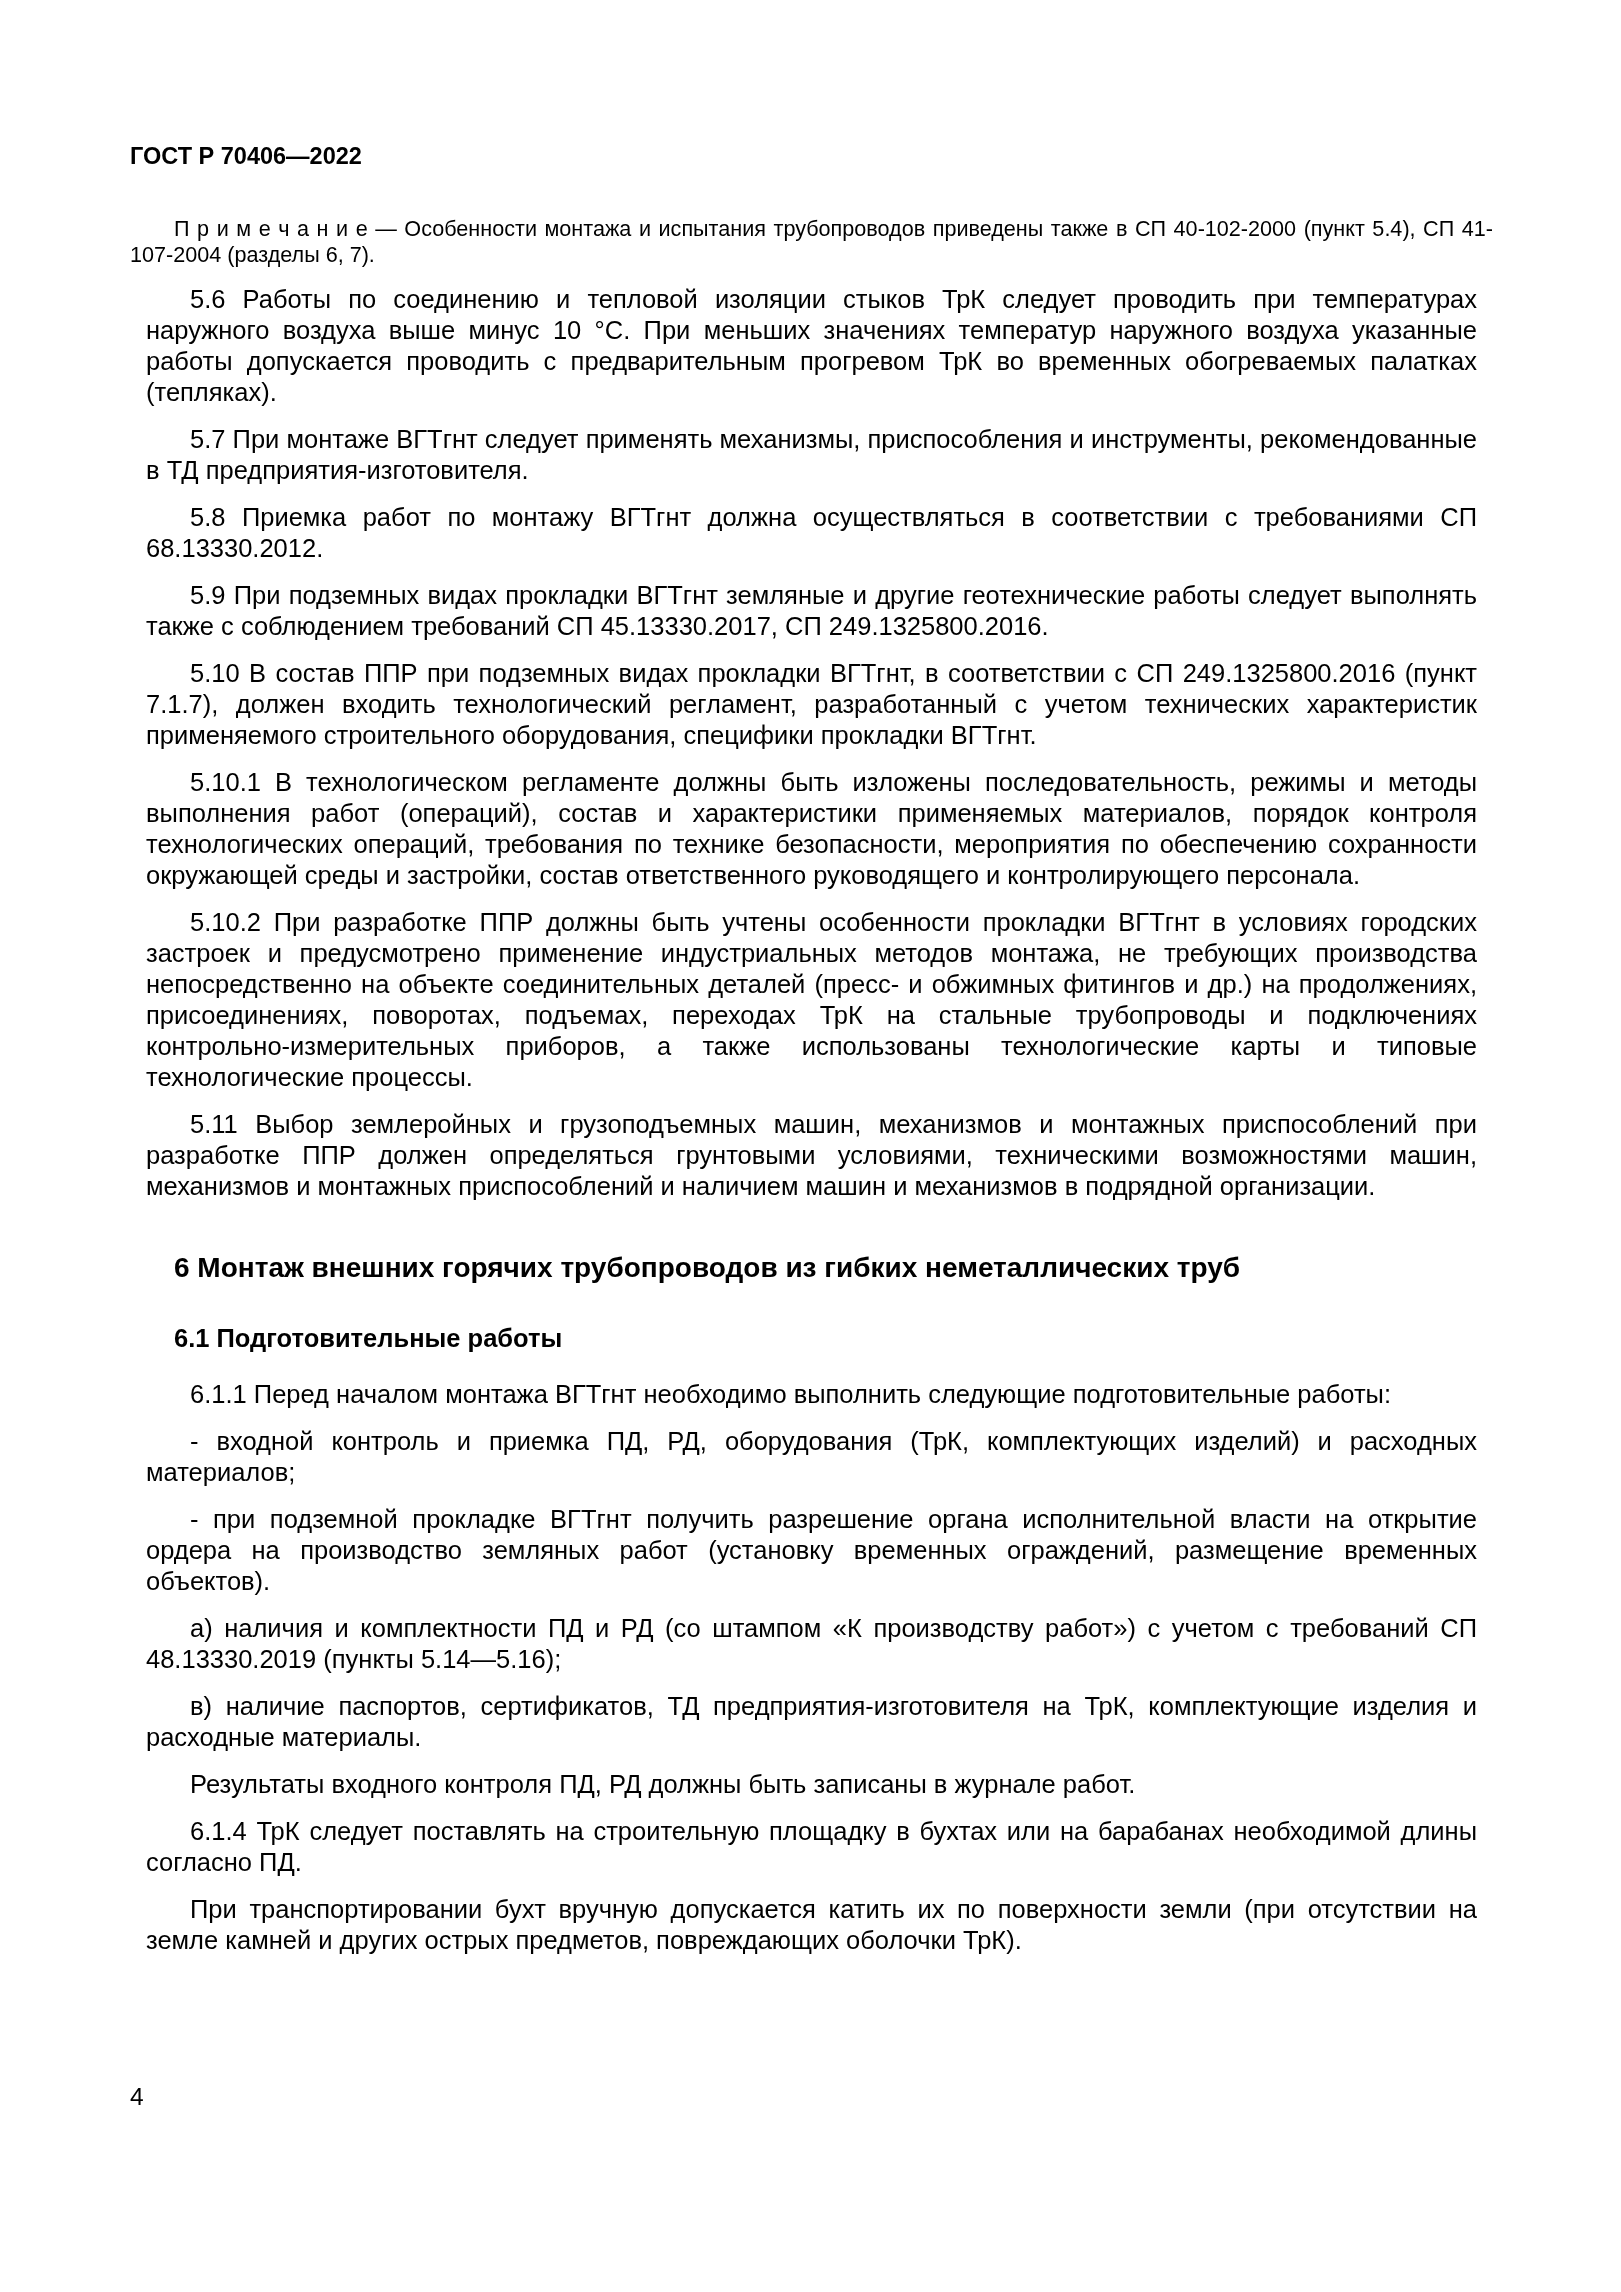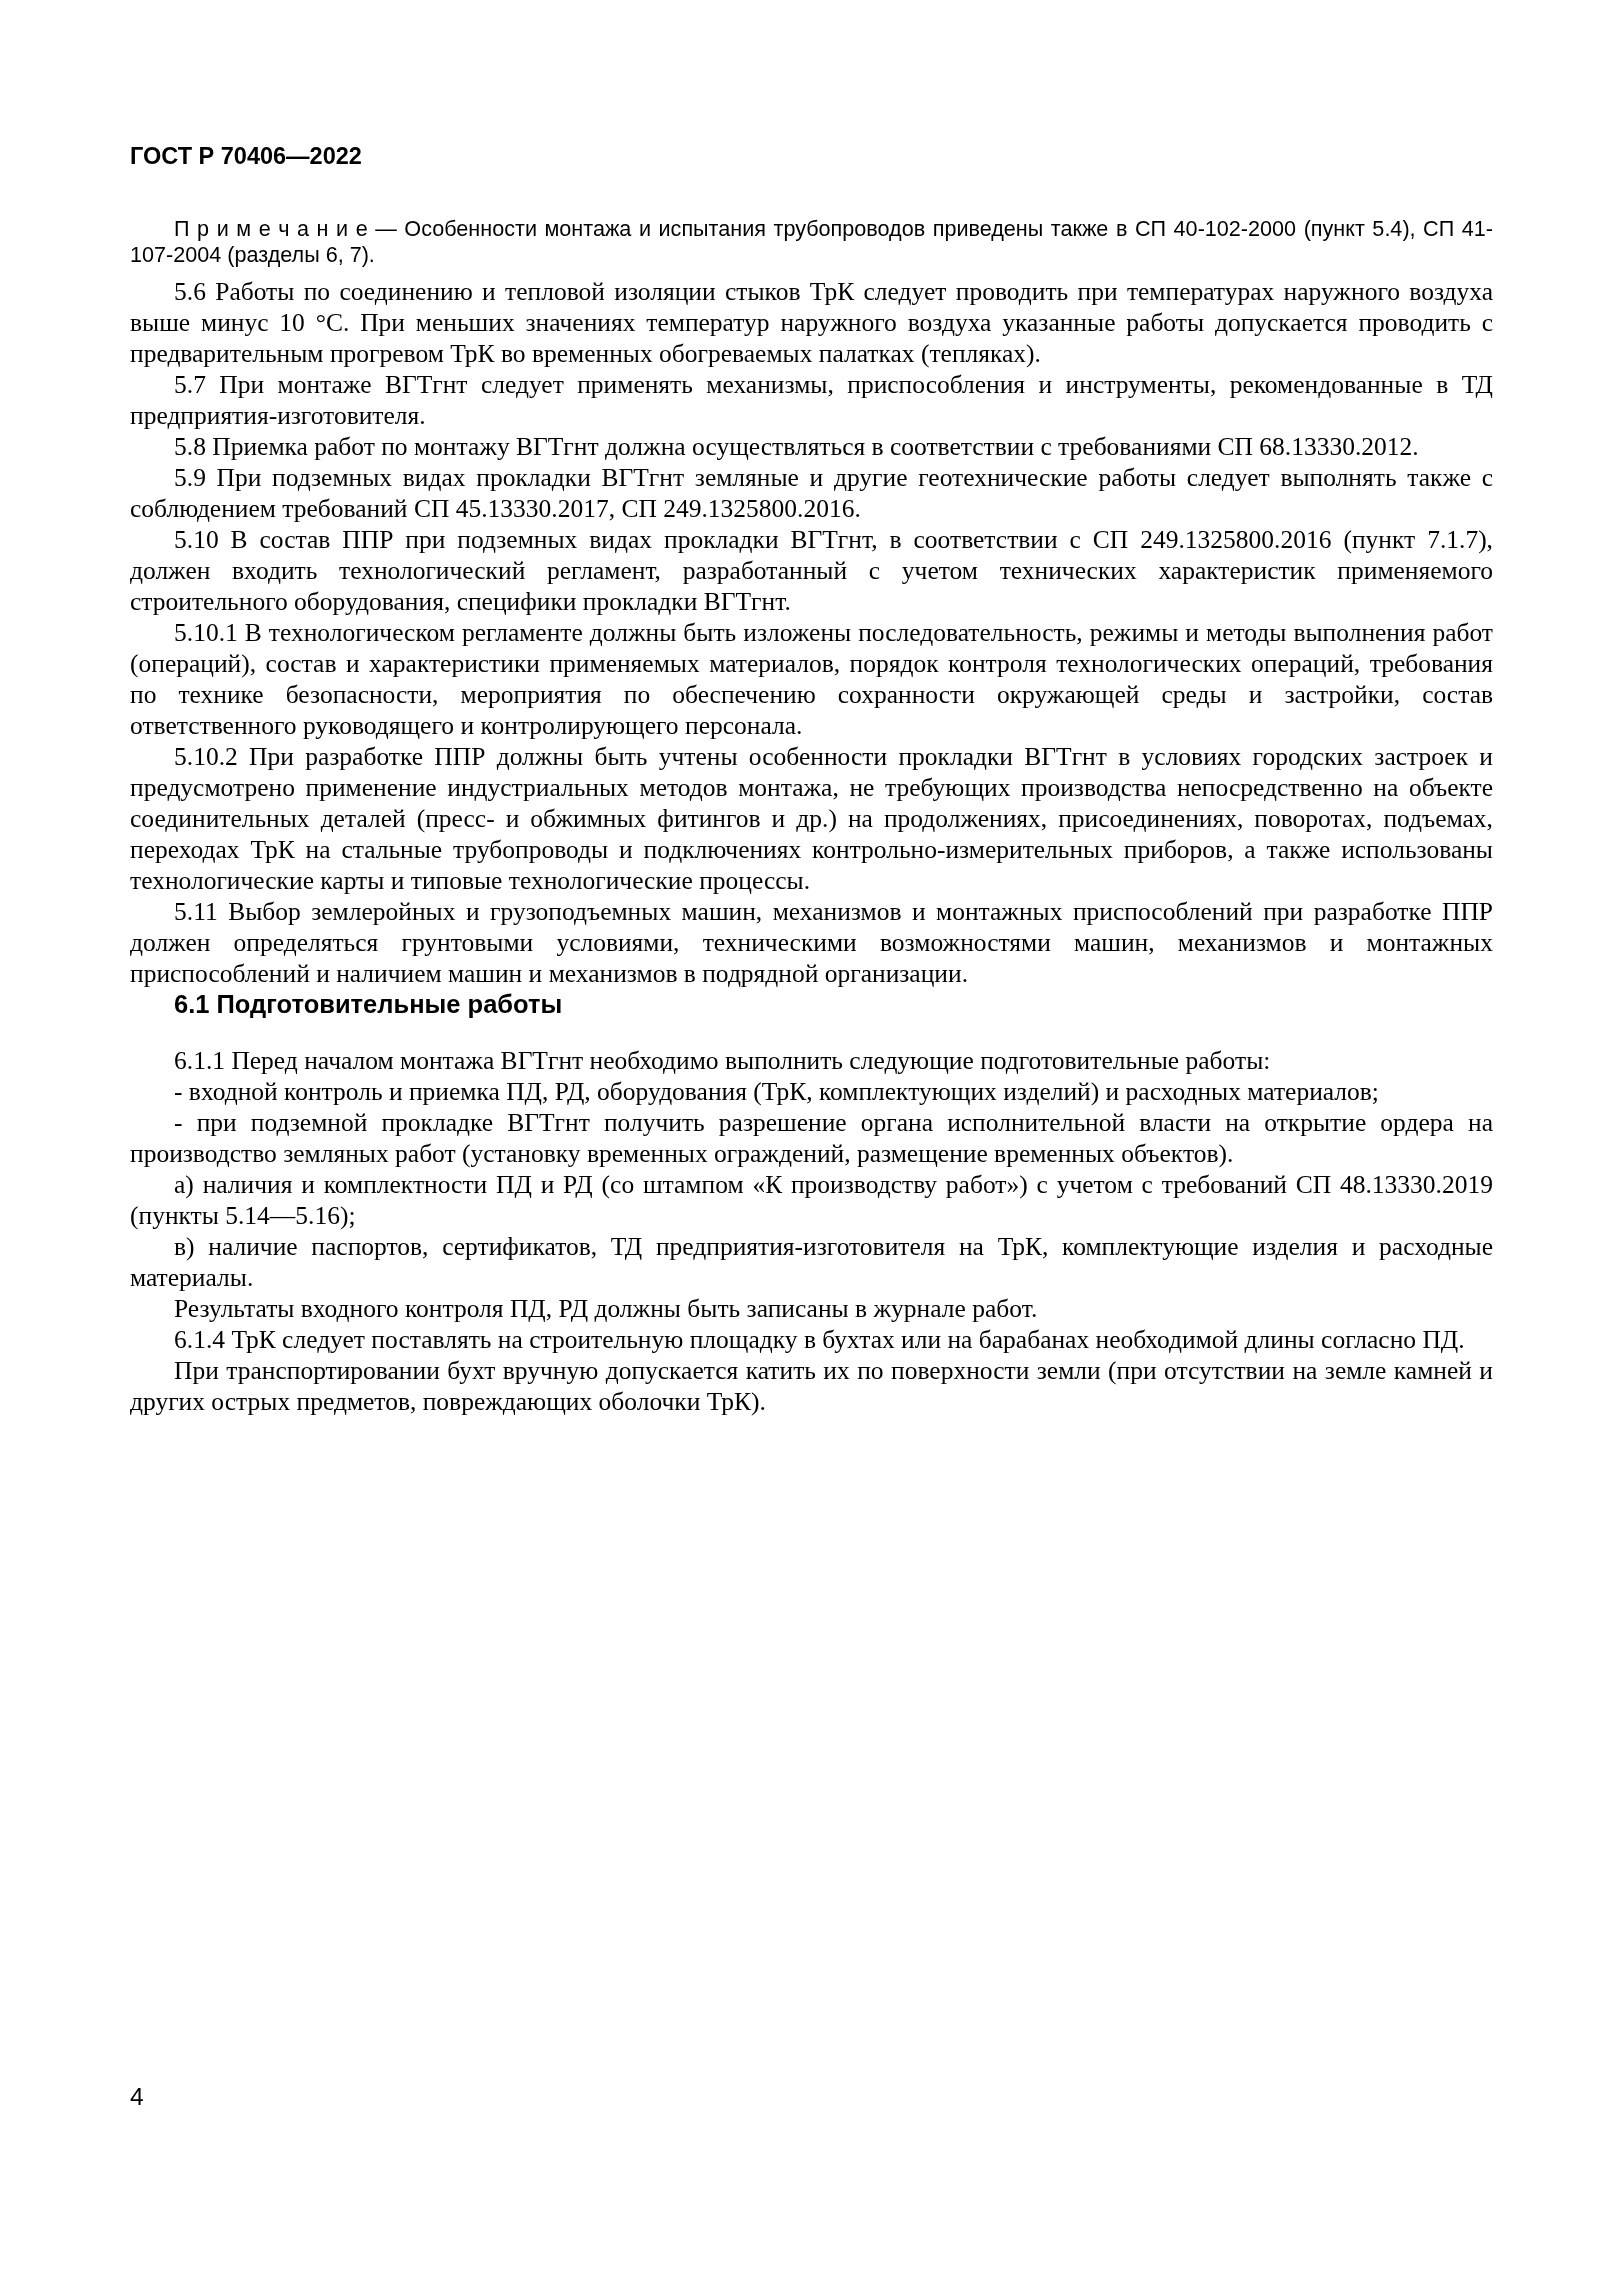--- a/index.html
+++ b/index.html
@@ -29,22 +29,21 @@
     line-height: 26px;
     text-align: justify;
     text-indent: 44px;
     margin: 0 0 7.8px 0;
   }
   p.body {
     font-size: 25.5px;
     line-height: 31px;
     text-align: justify;
     text-indent: 44px;
-    margin: 0;
-    font-family: Liberation Serif, serif;
+    margin: 16px;
   }
   h2.section-title {
     font-size: 28px;
     line-height: 33px;
     font-weight: bold;
     text-indent: 44px;
     margin: 49px 0 39px 0;
   }
   h3.subsection-title {
     font-size: 25.5px;
@@ -72,20 +71,21 @@
 
   <p class="body">5.6 Работы по соединению и тепловой изоляции стыков ТрК следует проводить при температурах наружного воздуха выше минус 10 °С. При меньших значениях температур наружного воздуха указанные работы допускается проводить с предварительным прогревом ТрК во временных обогреваемых палатках (тепляках).</p>
   <p class="body">5.7 При монтаже ВГТгнт следует применять механизмы, приспособления и инструменты, рекомендованные в ТД предприятия-изготовителя.</p>
   <p class="body">5.8 Приемка работ по монтажу ВГТгнт должна осуществляться в соответствии с требованиями СП 68.13330.2012.</p>
   <p class="body">5.9 При подземных видах прокладки ВГТгнт земляные и другие геотехнические работы следует выполнять также с соблюдением требований СП 45.13330.2017, СП 249.1325800.2016.</p>
   <p class="body">5.10 В состав ППР при подземных видах прокладки ВГТгнт, в соответствии с СП 249.1325800.2016 (пункт 7.1.7), должен входить технологический регламент, разработанный с учетом технических характеристик применяемого строительного оборудования, специфики прокладки ВГТгнт.</p>
   <p class="body">5.10.1 В технологическом регламенте должны быть изложены последовательность, режимы и методы выполнения работ (операций), состав и характеристики применяемых материалов, порядок контроля технологических операций, требования по технике безопасности, мероприятия по обеспечению сохранности окружающей среды и застройки, состав ответственного руководящего и контролирующего персонала.</p>
   <p class="body">5.10.2 При разработке ППР должны быть учтены особенности прокладки ВГТгнт в условиях городских застроек и предусмотрено применение индустриальных методов монтажа, не требующих производства непосредственно на объекте соединительных деталей (пресс- и обжимных фитингов и др.) на продолжениях, присоединениях, поворотах, подъемах, переходах ТрК на стальные трубопроводы и подключениях контрольно-измерительных приборов, а также использованы технологические карты и типовые технологические процессы.</p>
   <p class="body">5.11 Выбор землеройных и грузоподъемных машин, механизмов и монтажных приспособлений при разработке ППР должен определяться грунтовыми условиями, техническими возможностями машин, механизмов и монтажных приспособлений и наличием машин и механизмов в подрядной организации.</p>
 
+  <h2 class="section-title">6 Монтаж внешних горячих трубопроводов из гибких неметаллических труб</h2>
 
   <h3 class="subsection-title">6.1 Подготовительные работы</h3>
 
   <p class="body">6.1.1 Перед началом монтажа ВГТгнт необходимо выполнить следующие подготовительные работы:</p>
   <p class="body">- входной контроль и приемка ПД, РД, оборудования (ТрК, комплектующих изделий) и расходных материалов;</p>
   <p class="body">- при подземной прокладке ВГТгнт получить разрешение органа исполнительной власти на открытие ордера на производство земляных работ (установку временных ограждений, размещение временных объектов).</p>
   <p class="body">а) наличия и комплектности ПД и РД (со штампом «К производству работ») с учетом с требований СП 48.13330.2019 (пункты 5.14—5.16);</p>
   <p class="body">в) наличие паспортов, сертификатов, ТД предприятия-изготовителя на ТрК, комплектующие изделия и расходные материалы.</p>
   <p class="body">Результаты входного контроля ПД, РД должны быть записаны в журнале работ.</p>
   <p class="body">6.1.4 ТрК следует поставлять на строительную площадку в бухтах или на барабанах необходимой длины согласно ПД.</p>

